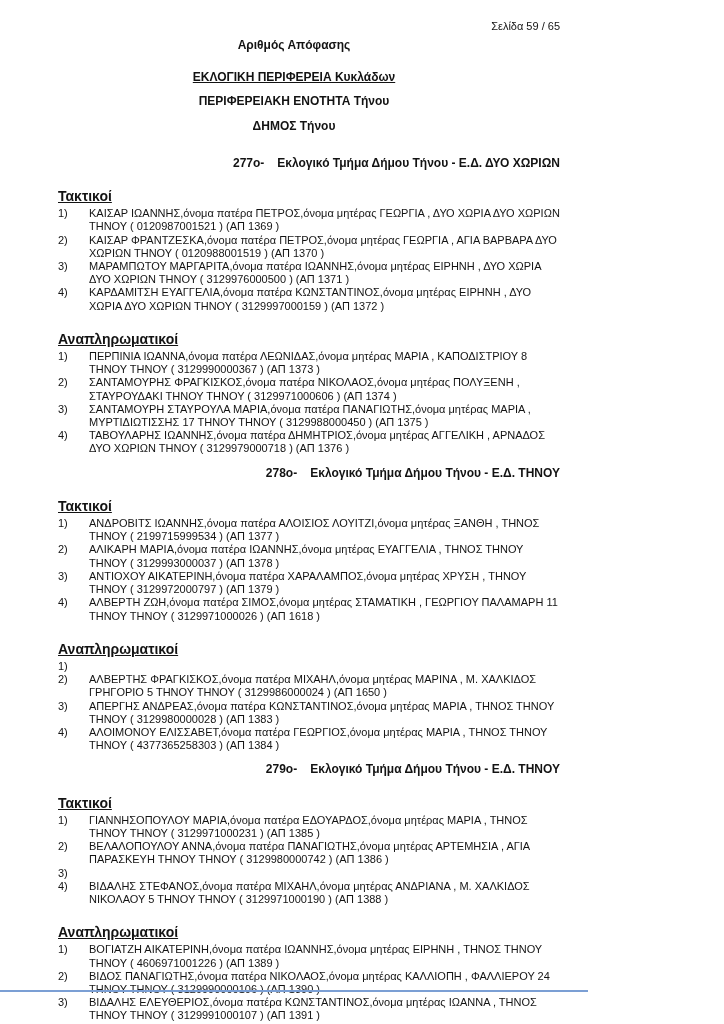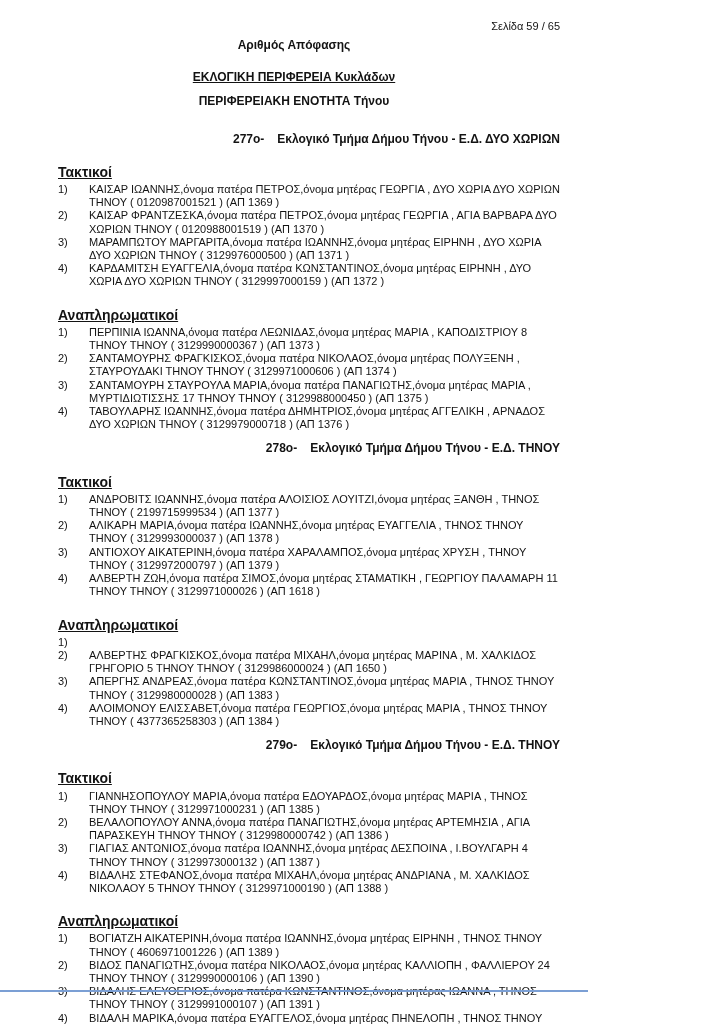--- a/index.html
+++ b/index.html
@@ -50,20 +50,21 @@
 <body>
 
 <div class="page">
 
   <div class="page-number">Σελίδα 59 / 65</div>
 
   <div class="doc-header">
     <div class="h-line h-decision">Αριθμός Απόφασης</div>
     <div class="h-line"><span class="h-underline">ΕΚΛΟΓΙΚΗ ΠΕΡΙΦΕΡΕΙΑ Κυκλάδων</span></div>
     <div class="h-line">ΠΕΡΙΦΕΡΕΙΑΚΗ ΕΝΟΤΗΤΑ Τήνου</div>
+    <div class="h-line">ΔΗΜΟΣ Τήνου</div>
   </div>
 
   <div class="sections">
 
     <section class="sect">
       <div class="sect-heading">
         <span>277ο-</span>
         <span>Εκλογικό Τμήμα Δήμου Τήνου - Ε.Δ. ΔΥΟ ΧΩΡΙΩΝ</span>
       </div>
       <div class="sublabel">Τακτικοί</div>
@@ -160,21 +161,20 @@
         <div class="mitem">
             <span class="mnum">1)</span>
             <span class="mtext">ΓΙΑΝΝΗΣΟΠΟΥΛΟΥ ΜΑΡΙΑ,όνομα πατέρα ΕΔΟΥΑΡΔΟΣ,όνομα μητέρας ΜΑΡΙΑ ,  ΤΗΝΟΣ ΤΗΝΟΥ ΤΗΝΟΥ  ( 3129971000231 ) (ΑΠ 1385 )</span>
           </div>
         <div class="mitem">
             <span class="mnum">2)</span>
             <span class="mtext">ΒΕΛΑΛΟΠΟΥΛΟΥ ΑΝΝΑ,όνομα πατέρα ΠΑΝΑΓΙΩΤΗΣ,όνομα μητέρας ΑΡΤΕΜΗΣΙΑ ,  ΑΓΙΑ ΠΑΡΑΣΚΕΥΗ ΤΗΝΟΥ ΤΗΝΟΥ  ( 3129980000742 ) (ΑΠ 1386 )</span>
           </div>
         <div class="mitem">
             <span class="mnum">3)</span>
-            <span class="mtext">ΓΙΑΓΙΑΣ ΑΝΤΩΝΙΟΣ,όνομα πατέρα ΙΩΑΝΝΗΣ,όνομα μητέρας ΔΕΣΠΟΙΝΑ ,  Ι.ΒΟΥΛΓΑΡΗ 4 ΤΗΝΟΥ ΤΗΝΟΥ  ( 3129973000132 ) (ΑΠ 1387 )</span>
           </div>
         <div class="mitem">
             <span class="mnum">4)</span>
             <span class="mtext">ΒΙΔΑΛΗΣ ΣΤΕΦΑΝΟΣ,όνομα πατέρα ΜΙΧΑΗΛ,όνομα μητέρας ΑΝΔΡΙΑΝΑ ,  Μ. ΧΑΛΚΙΔΟΣ ΝΙΚΟΛΑΟΥ 5 ΤΗΝΟΥ ΤΗΝΟΥ  ( 3129971000190 ) (ΑΠ 1388 )</span>
           </div>
       </div>
       <div class="sublabel">Αναπληρωματικοί</div>
       <div class="mlist">
         <div class="mitem">
             <span class="mnum">1)</span>

